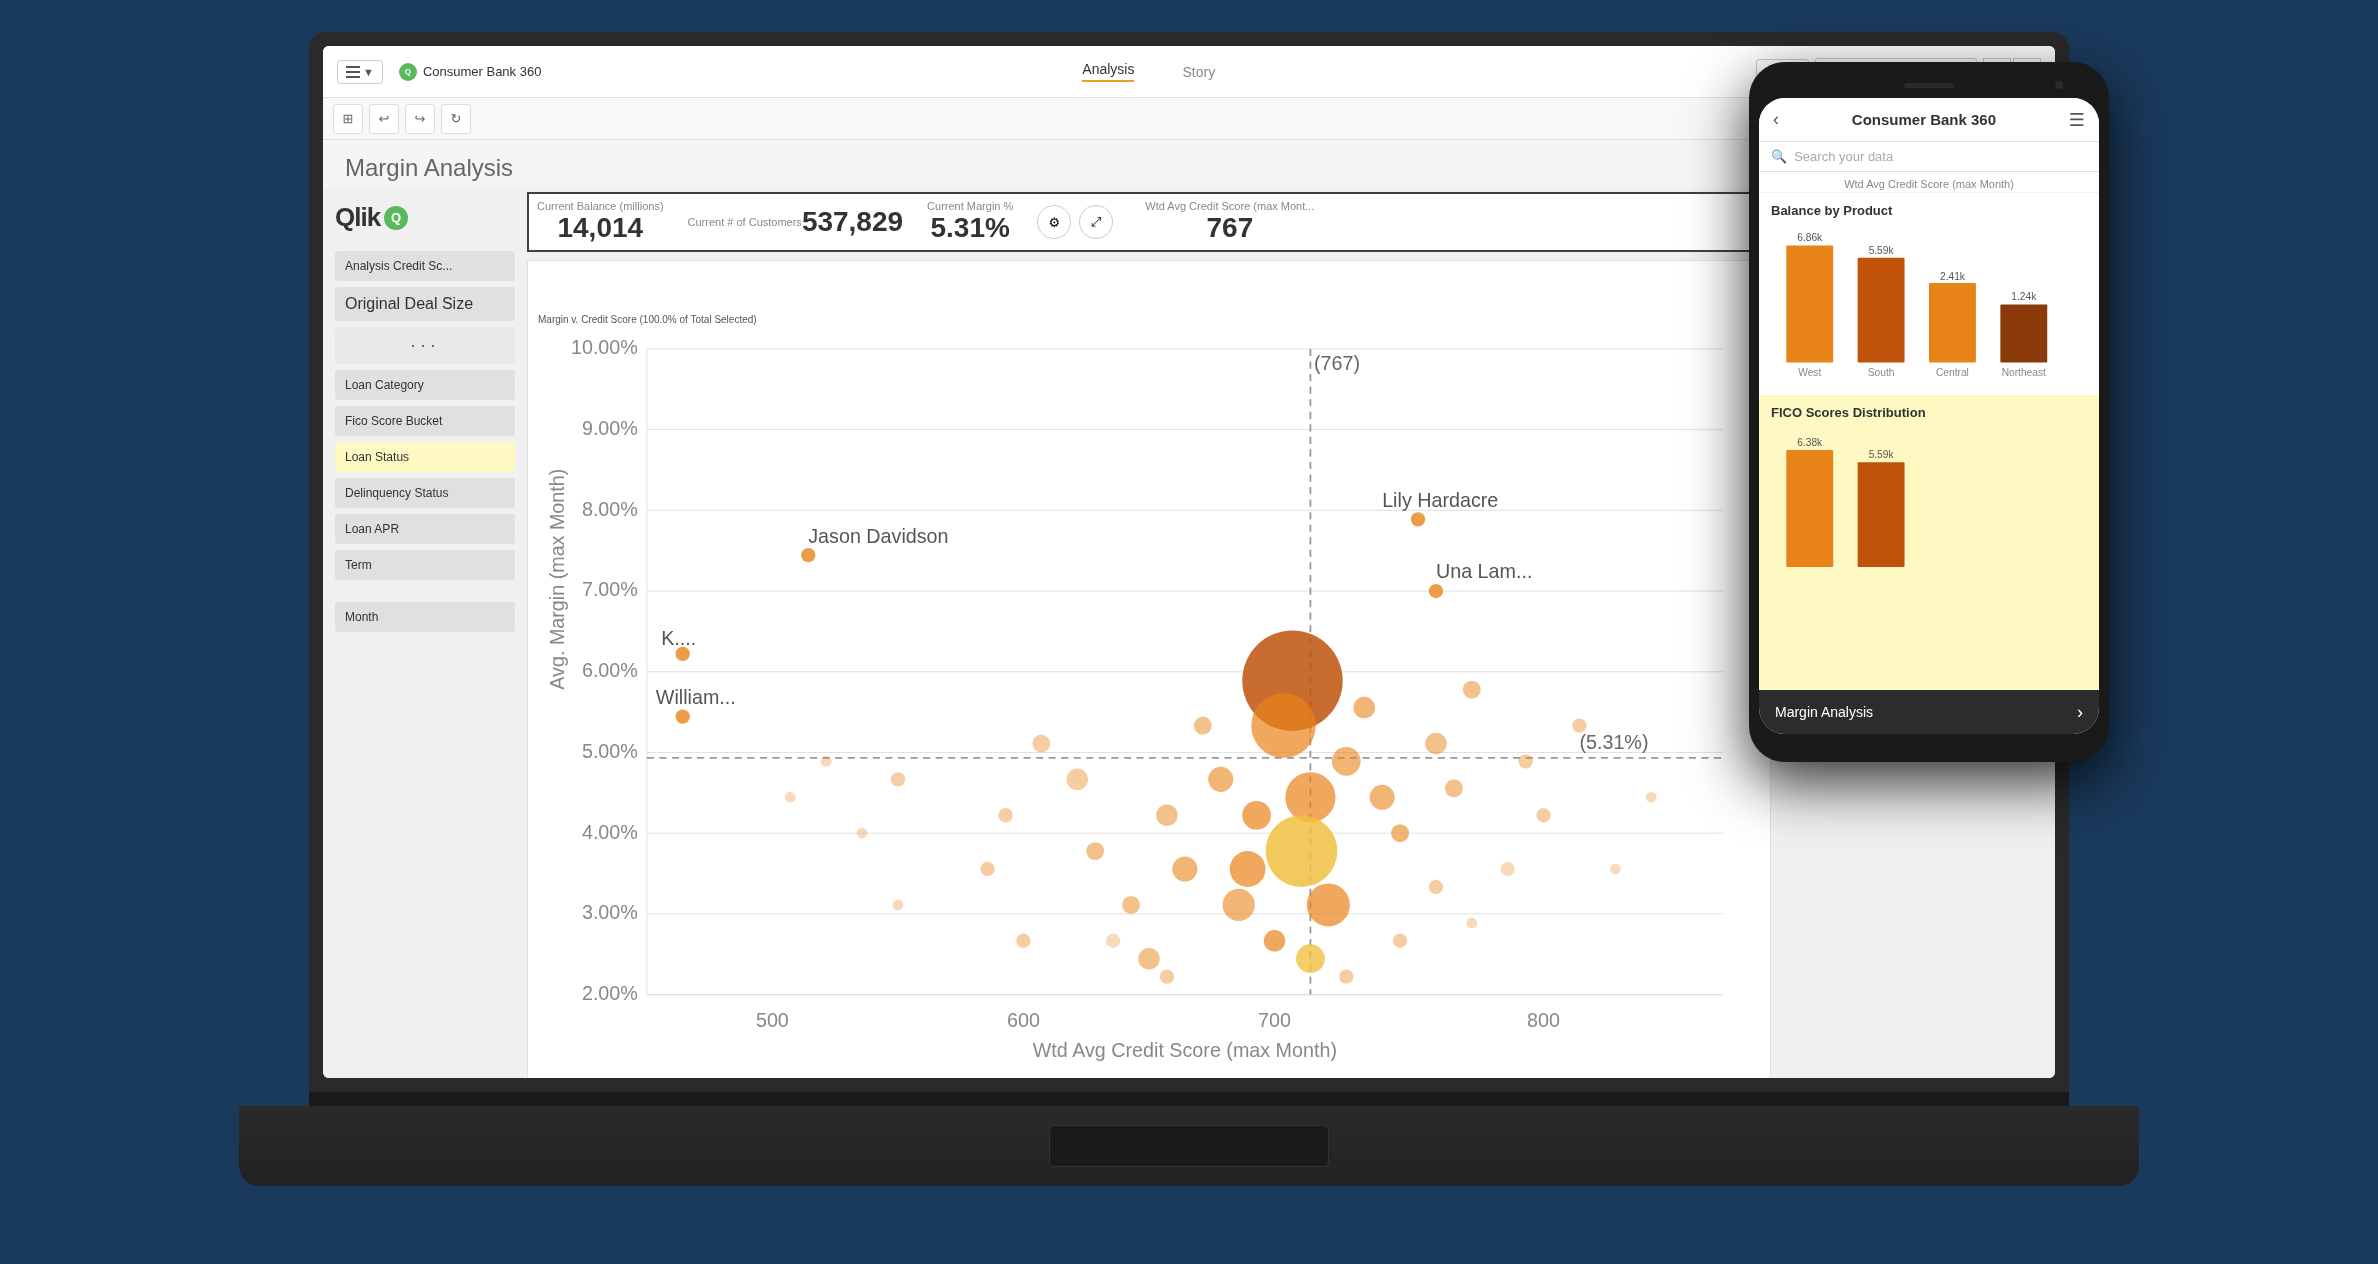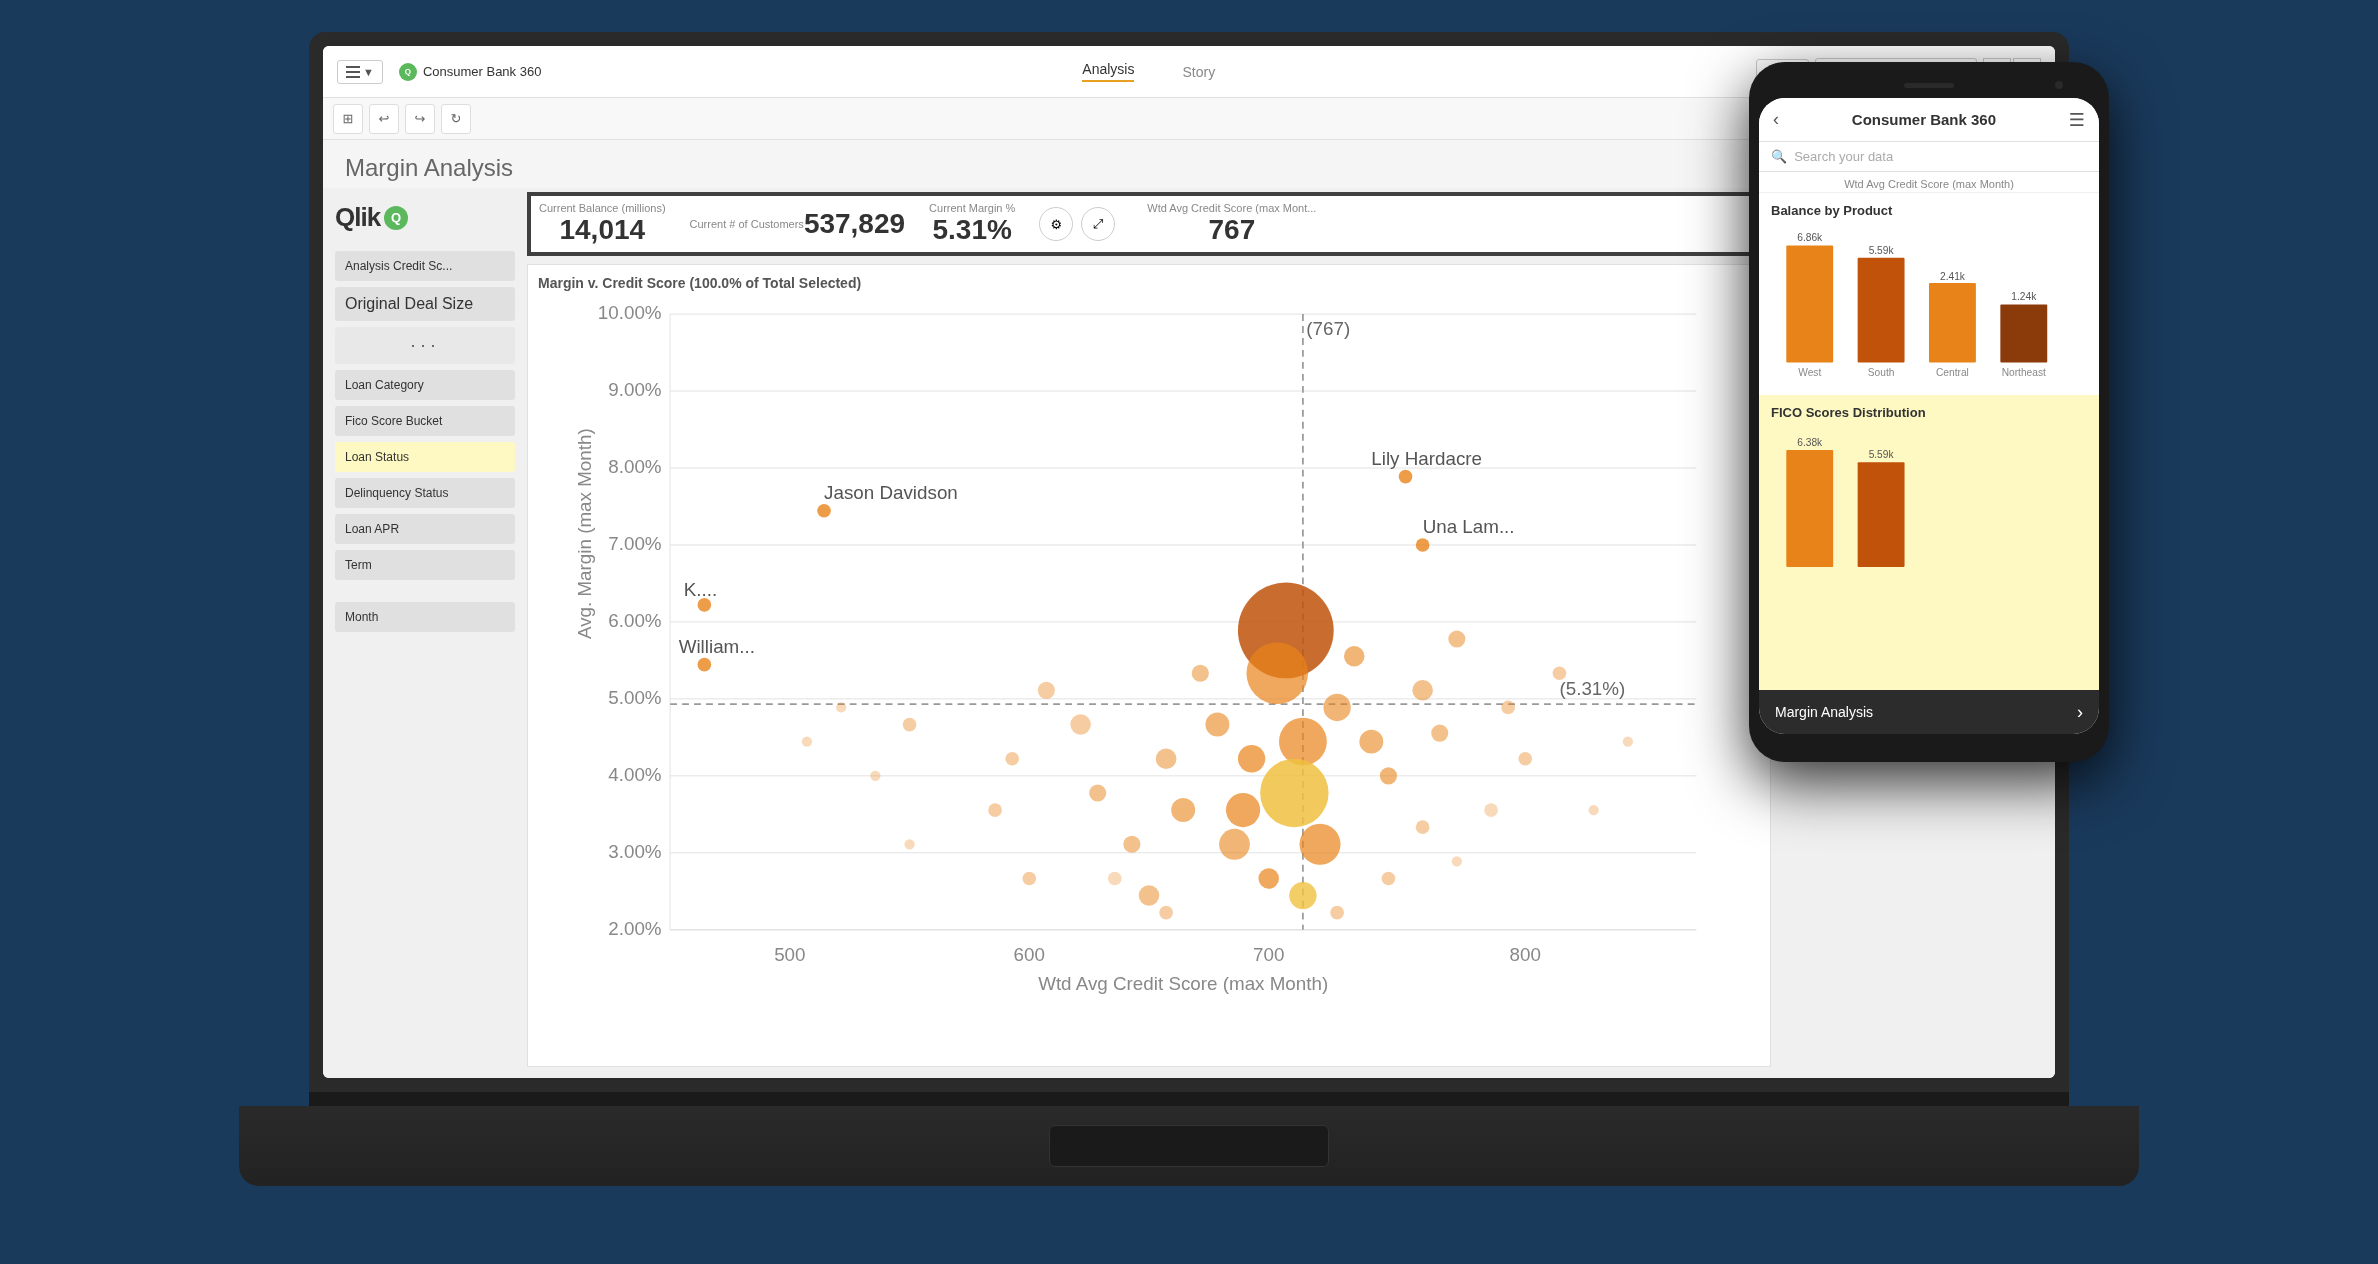--- a/index.html
+++ b/index.html
@@ -102,21 +102,21 @@
               <button style="background:#e0e0e0;border:none;border-radius:3px;padding:8px 10px;text-align:left;font-size:12px;color:#333;cursor:pointer;width:100%;">Fico Score Bucket</button>
               <button style="background:#fef9c3;border:none;border-radius:3px;padding:8px 10px;text-align:left;font-size:12px;color:#333;cursor:pointer;width:100%;">Loan Status</button>
               <button style="background:#e0e0e0;border:none;border-radius:3px;padding:8px 10px;text-align:left;font-size:12px;color:#333;cursor:pointer;width:100%;">Delinquency Status</button>
               <button style="background:#e0e0e0;border:none;border-radius:3px;padding:8px 10px;text-align:left;font-size:12px;color:#333;cursor:pointer;width:100%;">Loan APR</button>
               <button style="background:#e0e0e0;border:none;border-radius:3px;padding:8px 10px;text-align:left;font-size:12px;color:#333;cursor:pointer;width:100%;">Term</button>
               <button style="background:#e0e0e0;border:none;border-radius:3px;padding:8px 10px;text-align:left;font-size:12px;color:#333;cursor:pointer;width:100%;margin-top:16px;">Month</button>
             </div>
 
             <div style="flex:1;display:flex;flex-direction:column;gap:8px;">
 
-              <div style="display:flex;align-items:center;gap:24px;padding:6px 8px;background:#fff;border:4px solid #404040;">
+              <div style="display:flex;align-items:center;gap:24px;padding:6px 8px;background:#fff;border:2px solid #404040;">
                 <div style="display:flex;flex-direction:column;align-items:center;">
                   <span style="font-size:11px;color:#888;">Current Balance (millions)</span>
                   <span style="font-size:28px;font-weight:bold;color:#333;">14,014</span>
                 </div>
                 <div style="display:flex;align-items:center;">
                   <span style="font-size:11px;color:#888;">Current # of Customers</span>
                   <span style="font-size:28px;font-weight:bold;color:#333;">537,829</span>
                 </div>
                 <div style="display:flex;flex-direction:column;align-items:center;">
                   <span style="font-size:11px;color:#888;">Current Margin %</span>
@@ -126,21 +126,21 @@
                   <button style="width:34px;height:34px;border-radius:50%;border:1px solid #ccc;background:#fff;cursor:pointer;font-size:13px;">⚙</button>
                   <button style="width:34px;height:34px;border-radius:50%;border:1px solid #ccc;background:#fff;cursor:pointer;font-size:13px;">⤢</button>
                 </div>
                 <div style="display:flex;flex-direction:column;align-items:center;margin-left:8px;">
                   <span style="font-size:11px;color:#888;">Wtd Avg Credit Score (max Mont...</span>
                   <span style="font-size:28px;font-weight:bold;color:#333;">767</span>
                 </div>
               </div>
 
               <div style="flex:1;background:#fff;border:1px solid #e0e0e0;padding:10px;position:relative;">
-                <div style="font-size:14px;color:#555;font-weight:700;margin-bottom:6px;">Margin v. Credit Score (100.0% of Total Selected)</div>
+                <div style="font-size:10px;color:#555;font-weight:400;margin-bottom:6px;margin-top:43px;">Margin v. Credit Score (100.0% of Total Selected)</div>
                 <svg width="100%" height="92%" viewBox="0 0 680 420">
 
                   <line x1="60" y1="10" x2="60" y2="370" stroke="#eee" stroke-width="1"></line>
                   <line x1="60" y1="370" x2="660" y2="370" stroke="#eee" stroke-width="1"></line>
 
                   <line x1="60" y1="370" x2="660" y2="370" stroke="#ddd" stroke-width="0.5"></line>
                   <line x1="60" y1="325" x2="660" y2="325" stroke="#ddd" stroke-width="0.5"></line>
                   <line x1="60" y1="280" x2="660" y2="280" stroke="#ddd" stroke-width="0.5"></line>
                   <line x1="60" y1="235" x2="660" y2="235" stroke="#ddd" stroke-width="0.5"></line>
                   <line x1="60" y1="190" x2="660" y2="190" stroke="#ddd" stroke-width="0.5"></line>

